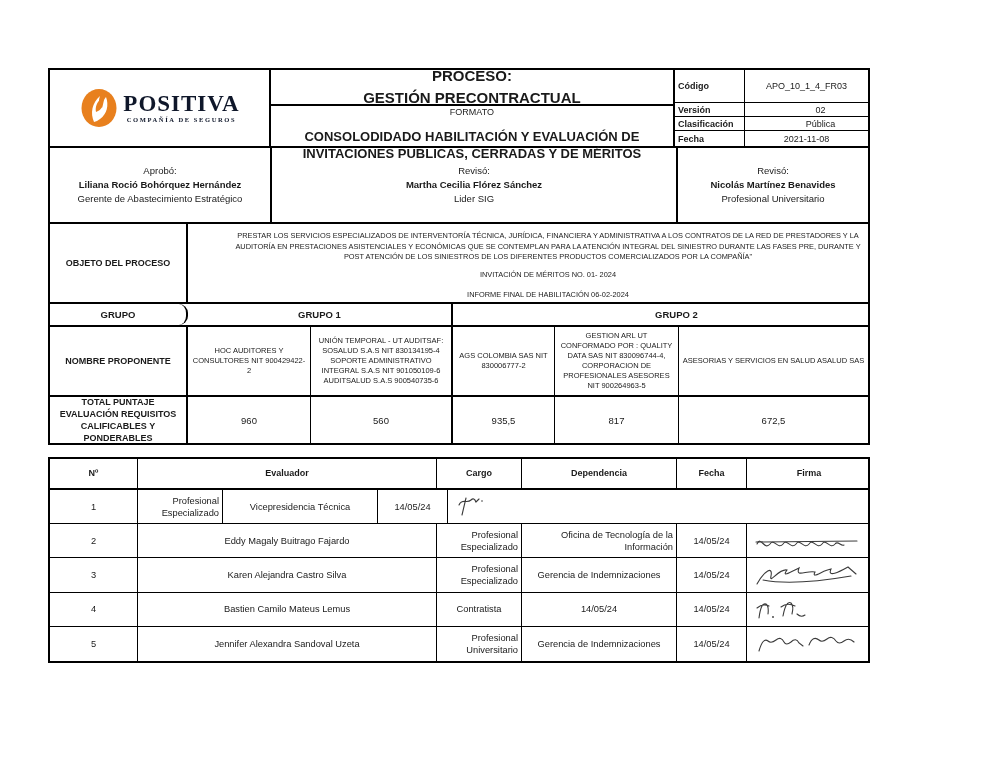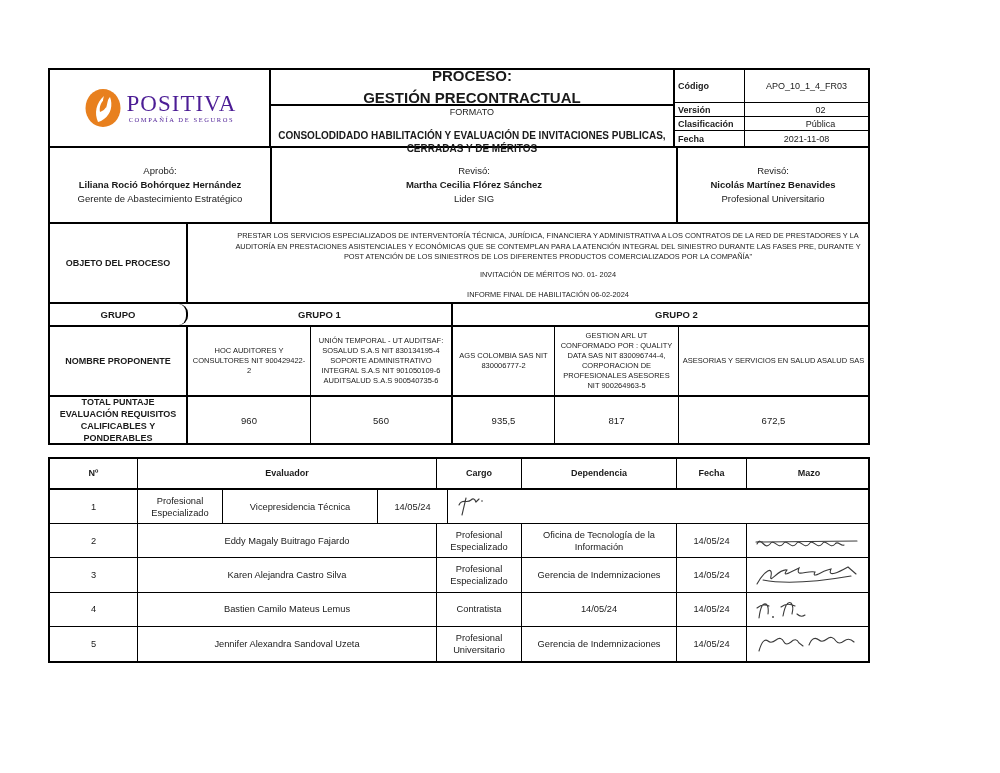--- a/index.html
+++ b/index.html
@@ -16,21 +16,21 @@
   .cell-logo { width:222px; border-right:2px solid #000; display:flex; align-items:center; justify-content:center; }
   .logo-wrap { display:flex; align-items:center; gap:4px; }
   .logo-text { display:flex; flex-direction:column; line-height:1; }
   .logo-brand { font-family:"Liberation Serif", serif; font-size:23px; letter-spacing:1px; font-weight:normal; }
   .logo-tagline { font-family:"Liberation Serif", serif; font-size:6.5px; letter-spacing:1.6px; margin-top:2px; text-align:center; }
 
   .cell-title { width:406px; border-right:2px solid #000; display:flex; flex-direction:column; }
   .proceso-box { height:36px; border-bottom:2px solid #000; display:flex; flex-direction:column; align-items:center; justify-content:center; font-size:15px; font-weight:bold; line-height:1.45; }
   .formato-box { flex:1; display:flex; flex-direction:column; align-items:center; justify-content:center; padding:1px 6px; text-align:center;gap:12px; }
   .formato-label { font-size:9px; }
-  .formato-title { font-size:10px; font-weight:bold; line-height:1.3; }
+  .formato-title { font-size:13px; font-weight:bold; line-height:1.3; }
 
   .cell-meta { width:194px; display:flex; flex-direction:column; font-size:9px; }
   .meta-row { display:flex; border-bottom:1px solid #000; }
   .meta-row:last-child { border-bottom:none; }
   .meta-row.h-big { height:33px; }
   .meta-row.h-sm { height:14px;gap:28px; }
   .meta-row.h-md { flex:1; }
   .meta-label { width:70px; border-right:1px solid #000; display:flex; align-items:center; padding-left:3px; font-weight:bold; }
   .meta-value { flex:1; display:flex; align-items:center; justify-content:center; }
 
@@ -58,26 +58,26 @@
   .lbl-col { width:138px; border-right:2px solid #000; display:flex; align-items:center; justify-content:center; text-align:center; font-size:9px; font-weight:bold; padding:0 4px; line-height:1.35; }
   .prop-cell { border-right:1px solid #000; display:flex; align-items:center; justify-content:center; text-align:center; font-size:7.5px; line-height:1.35; padding:1px 3px; }
   .score-cell { border-right:1px solid #000; display:flex; align-items:center; justify-content:center; font-size:9.5px; }
   .c1 { width:123px; } .c2 { width:142px; border-right:2px solid #000 !important; } .c3 { width:102px; } .c4 { width:124px; } .c5 { flex:1; border-right:none !important; }
 
   
   .t2 { border:2px solid #000; margin-top:12px; }
   .t2 .hrow { height:31px; border-bottom:2px solid #000; font-weight:bold; font-size:9px; }
   .t2 .drow { height:34.2px; border-bottom:1px solid #000; font-size:9.3px; }
   .t2 .drow:last-child { border-bottom:none; }
-  .tc { border-right:1px solid #000; display:flex; align-items:center; justify-content:center; text-align:center; line-height:1.3; padding:1px 3px; }
+  .tc { border-right:1px solid #000; display:flex; align-items:center; justify-content:center; text-align:right; line-height:1.3; padding:1px 3px; }
   .col-n { width:88px; } .col-ev { width:299px; } .col-ca { width:85px; } .col-de { width:155px; } .col-fe { width:70px; } .col-fi { flex:1; border-right:none; justify-content:flex-start; padding-left:6px; }
 
   .sig { stroke:#3a3a3a; fill:none; stroke-width:1.1; stroke-linecap:round; }
   .logo-ellipse { fill:#E8801E; }
-  .orange { color:#4c1d95; }
+  .orange { color:#0f172a;font-weight:bold; }
 </style>
 </head>
 <body>
 
 <div class="page">
   <div class="doc">
 
     <div class="t1">
 
       <div class="row rowA">
@@ -178,21 +178,21 @@
       </div>
     </div>
 
     <div class="t2">
       <div class="row hrow">
         <div class="tc col-n">Nº</div>
         <div class="tc col-ev">Evaluador</div>
         <div class="tc col-ca">Cargo</div>
         <div class="tc col-de">Dependencia</div>
         <div class="tc col-fe">Fecha</div>
-        <div class="tc col-fi" style="justify-content:center;">Mazo</div>
+        <div class="tc col-fi" style="justify-content:center;">Firma</div>
       </div>
 
       <div class="row drow">
         <div class="tc col-n">1</div>
         <div class="tc col-ca">Profesional Especializado</div>
         <div class="tc col-de">Vicepresidencia Técnica</div>
         <div class="tc col-fe">14/05/24</div>
         <div class="tc col-fi">
           <svg width="60" height="28" viewBox="0 0 60 28">
             <path class="sig" d="M8 22 L12 5 M5 12 C8 5 13 11 17 7 Q20 4 22 9 L25 6"></path>

